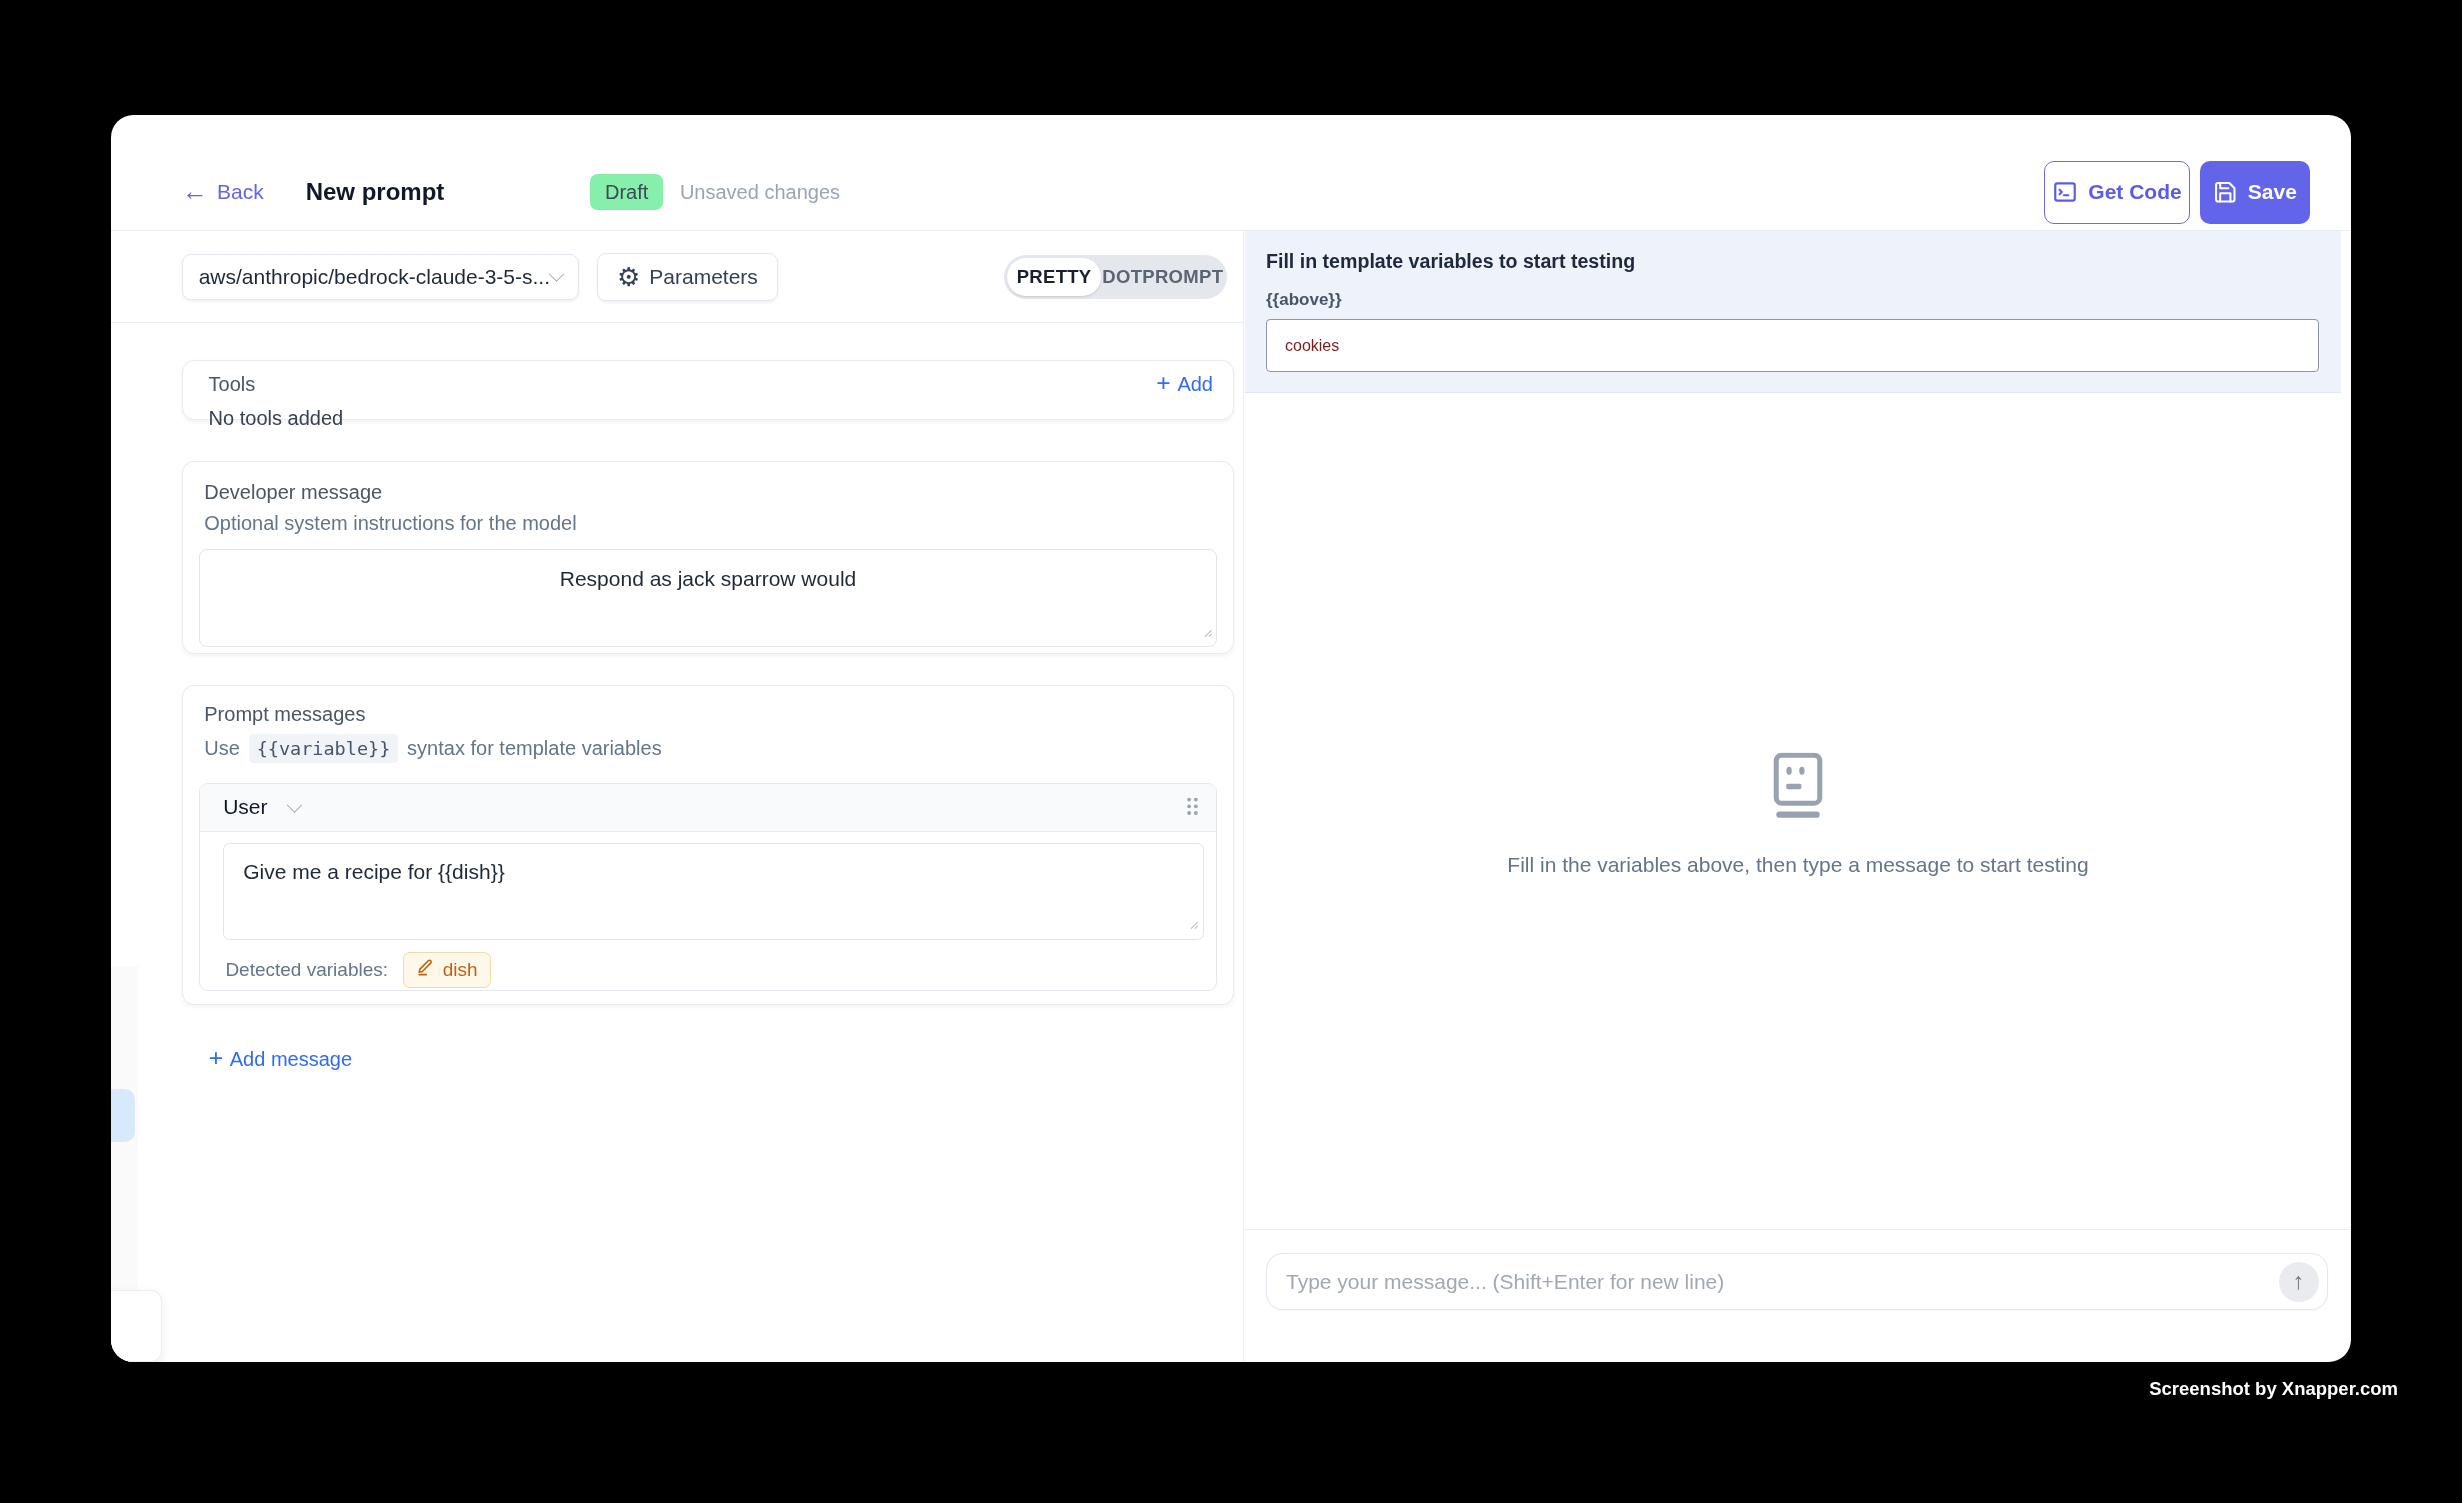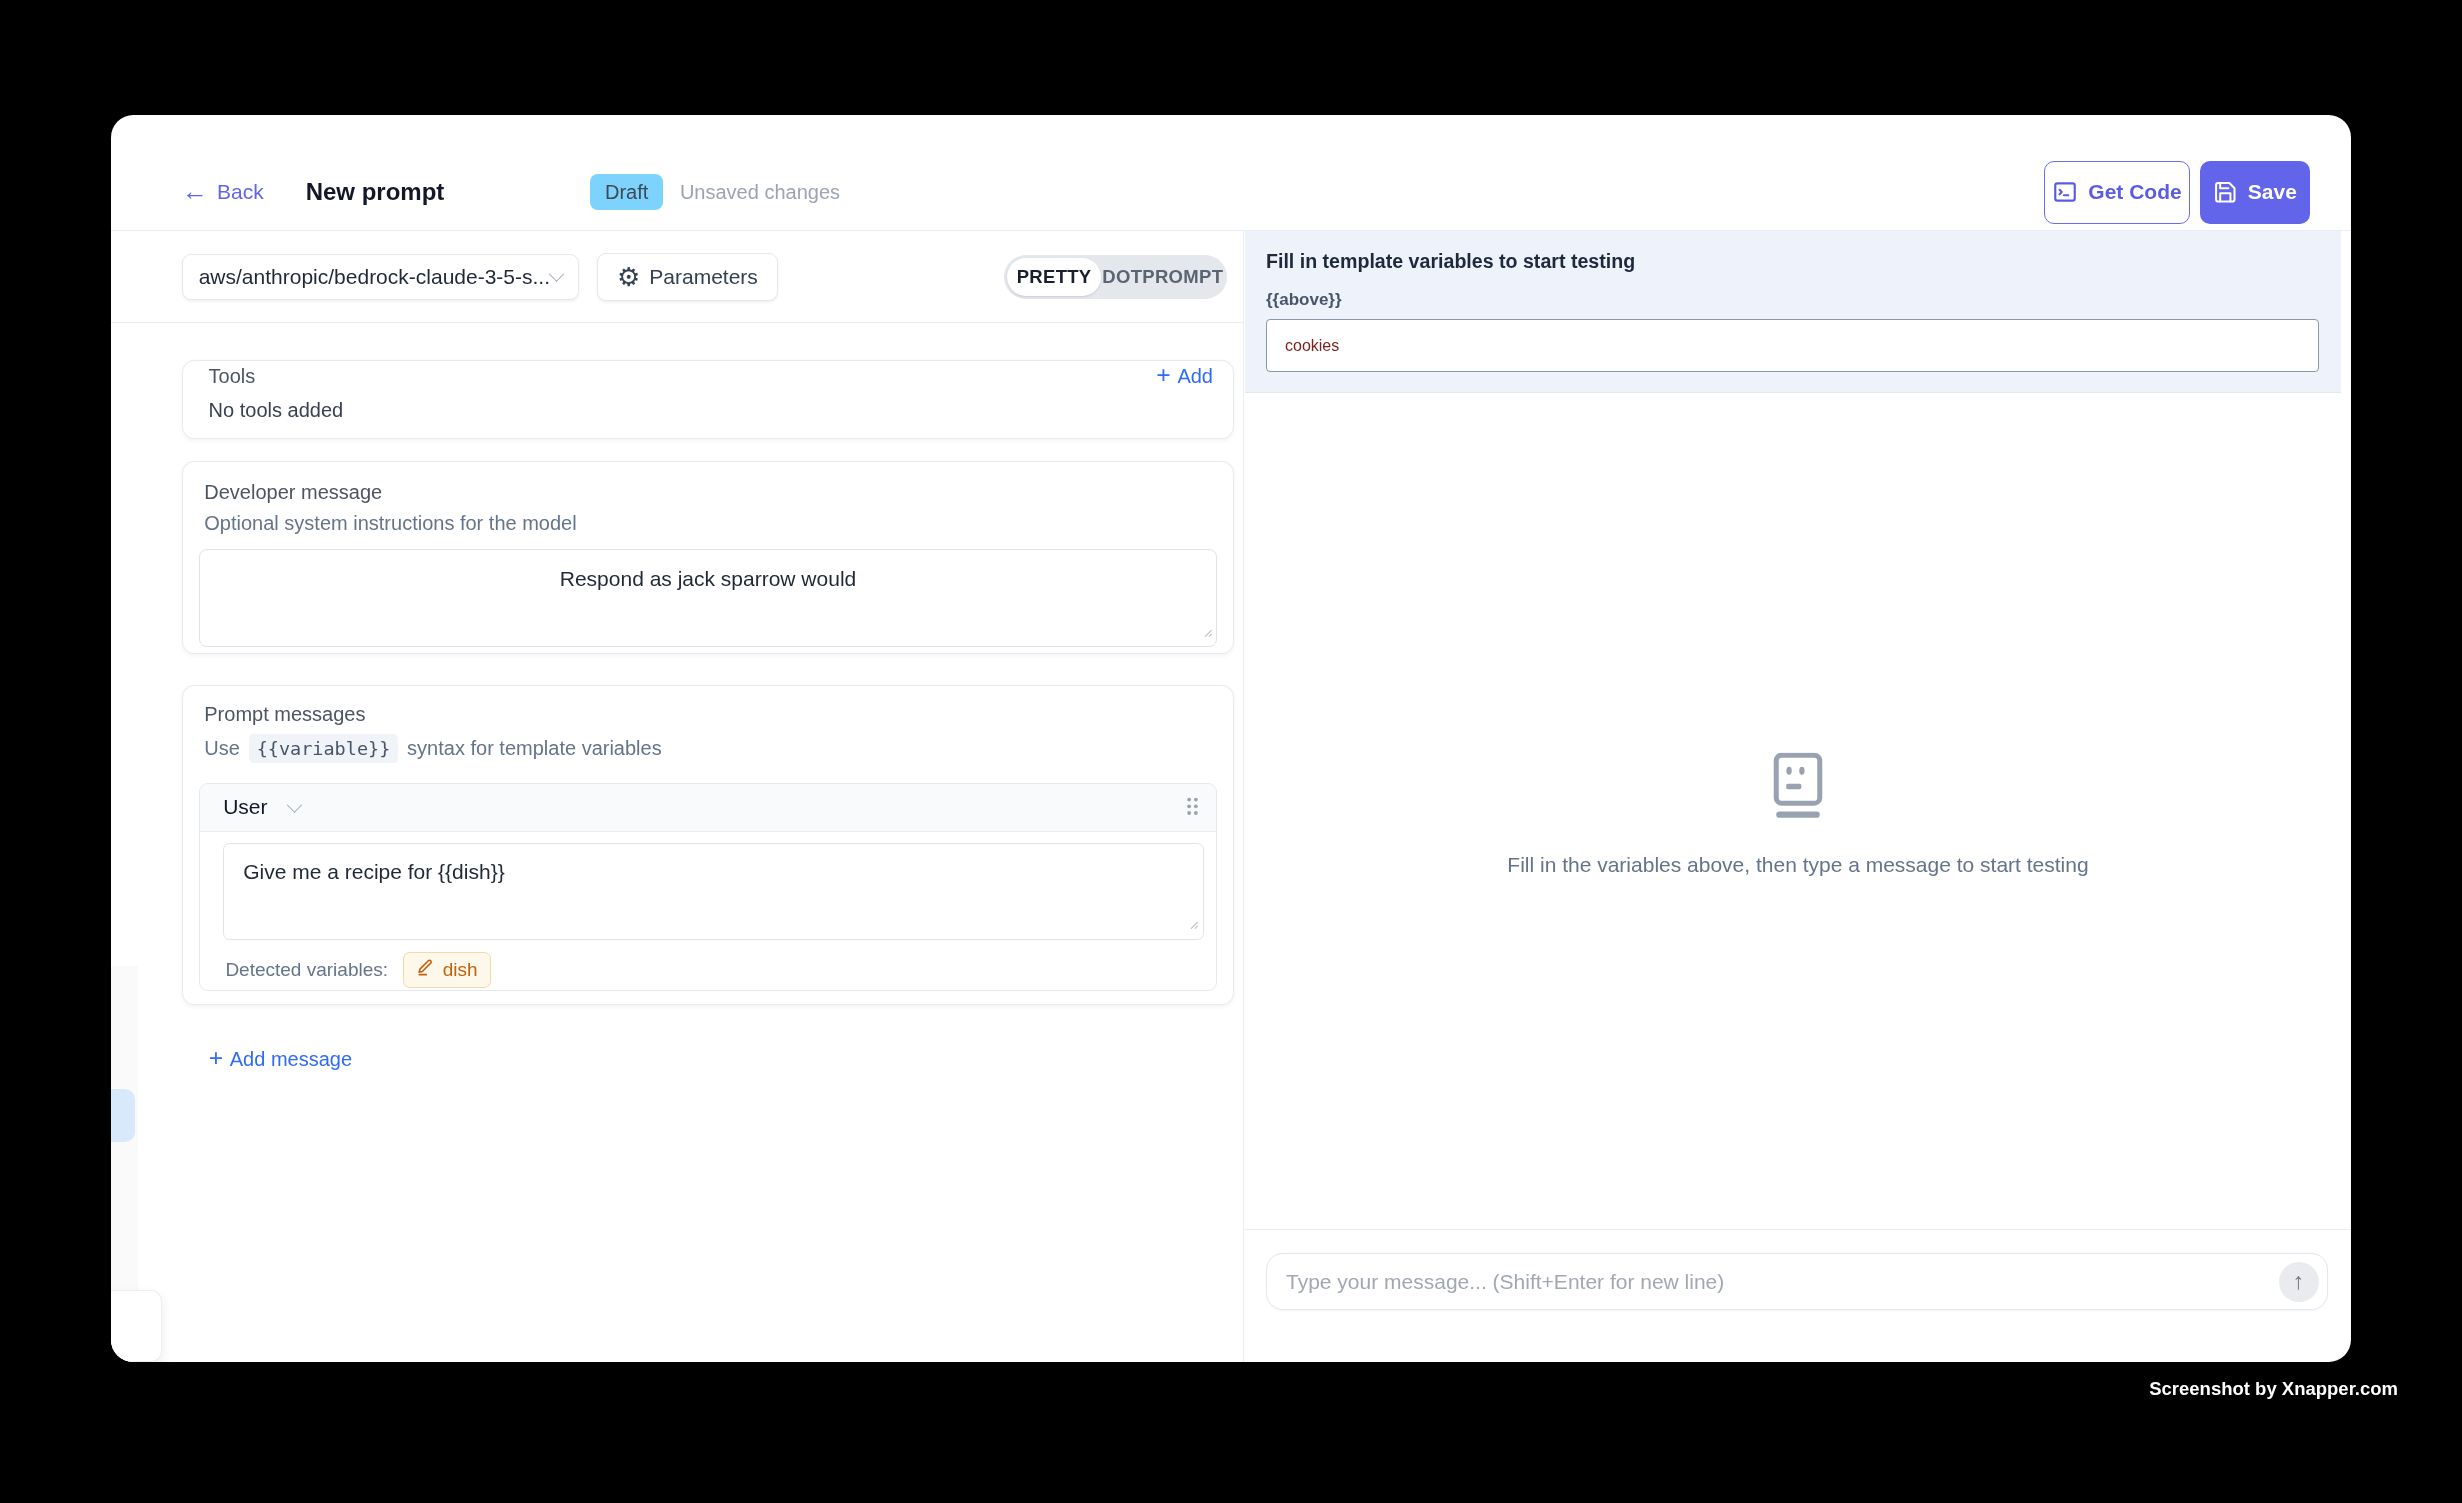--- a/index.html
+++ b/index.html
@@ -14,21 +14,21 @@
   
   .hdr{
     position:absolute;left:0;top:0;right:0;height:116px;
     border-bottom:1.1px solid #E9EDF2;display:flex;align-items:center;
     padding:39px 41px 0 71px;box-sizing:border-box;
   }
   .back{display:flex;align-items:center;gap:9px;color:#6264E9;font-size:21px;font-weight:500;cursor:pointer;}
   .back .arw{font-size:26px;line-height:1;transform:translateY(-1.1px);}
   .ttl{margin-left:42px;font-size:24px;font-weight:600;color:#111827;}
   .badge{
-    margin-left:146px;background:#7dd3fc;color:#3F4854;font-size:20px;font-weight:500;
+    margin-left:146px;background:#86efac;color:#3F4854;font-size:20px;font-weight:500;
     padding:6.7px 14.6px;border-radius:7.8px;
   }
   .unsaved{margin-left:17px;font-size:20px;color:#9AA4B2;}
   .sp{flex:1;}
   .btn{display:flex;align-items:center;justify-content:center;gap:10px;height:63px;border-radius:10px;box-sizing:border-box;cursor:pointer;text-align:center;}
   .btn-outline{width:146px;border:1.7px solid #6A6CEB;color:#5A5CE6;background:#fff;font-size:21px;font-weight:600;}
   .btn-solid{width:110px;margin-left:10px;background:#6264E9;color:#fff;font-size:21px;font-weight:600;}
   .btn svg{display:block;}
   
   .left{
@@ -53,21 +53,21 @@
     display:flex;align-items:center;gap:9px;box-shadow:0 1.1px 2.8px rgba(16,24,40,.06);cursor:pointer;
   }
   .gear{font-size:26px;color:#334155;line-height:1;font-family:"DejaVu Sans",sans-serif;}
   .params .lbl{font-size:21px;font-weight:500;color:#334155;}
   .toggle{margin-left:auto;width:223px;height:44px;background:#E4E7EC;border-radius:22.4px;display:flex;align-items:center;padding:2.8px;box-sizing:border-box;}
   .seg{flex:none;height:38px;display:flex;align-items:center;justify-content:center;font-size:18.5px;letter-spacing:0.3px;cursor:pointer;}
   .seg.on{width:94px;background:#fff;border-radius:20px;font-weight:700;color:#18202E;box-shadow:0 1.1px 2.2px rgba(16,24,40,.12);}
   .seg.off{flex:1;font-weight:600;color:#5B6472;}
   
   .pcard{position:absolute;left:71px;width:1052px;background:#fff;border:1.1px solid #E7EBF0;border-radius:12.3px;box-shadow:0 1.1px 4.5px rgba(16,24,40,.05);box-sizing:border-box;}
-  .tools-card{top:129px;height:79px;padding:3px 20px 0 20px;}
+  .tools-card{top:129px;height:60px;padding:11px 20px 0 20px;}
   .dev-card{top:230px;height:193px;padding:19px 15.7px 0 15.7px;}
   .prompt-card{top:454px;height:320px;padding:17px 15.7px 0 15.7px;}
   .row{display:flex;align-items:center;}
   .ctitle{font-size:20px;font-weight:500;color:#4B5563;margin-left:5.6px;}
   .csub{font-size:20px;color:#64748B;margin-left:5.6px;}
   .link{display:flex;align-items:center;gap:6.7px;color:#2F6BF6;cursor:pointer;}
   .link .plus{font-size:24.6px;line-height:1;transform:translateY(-1.1px);}
   .link .ltxt{font-size:20px;font-weight:500;}
   .empty-tools{font-size:20px;color:#374151;margin:10px 0 0 5.6px;}
   .ta{

